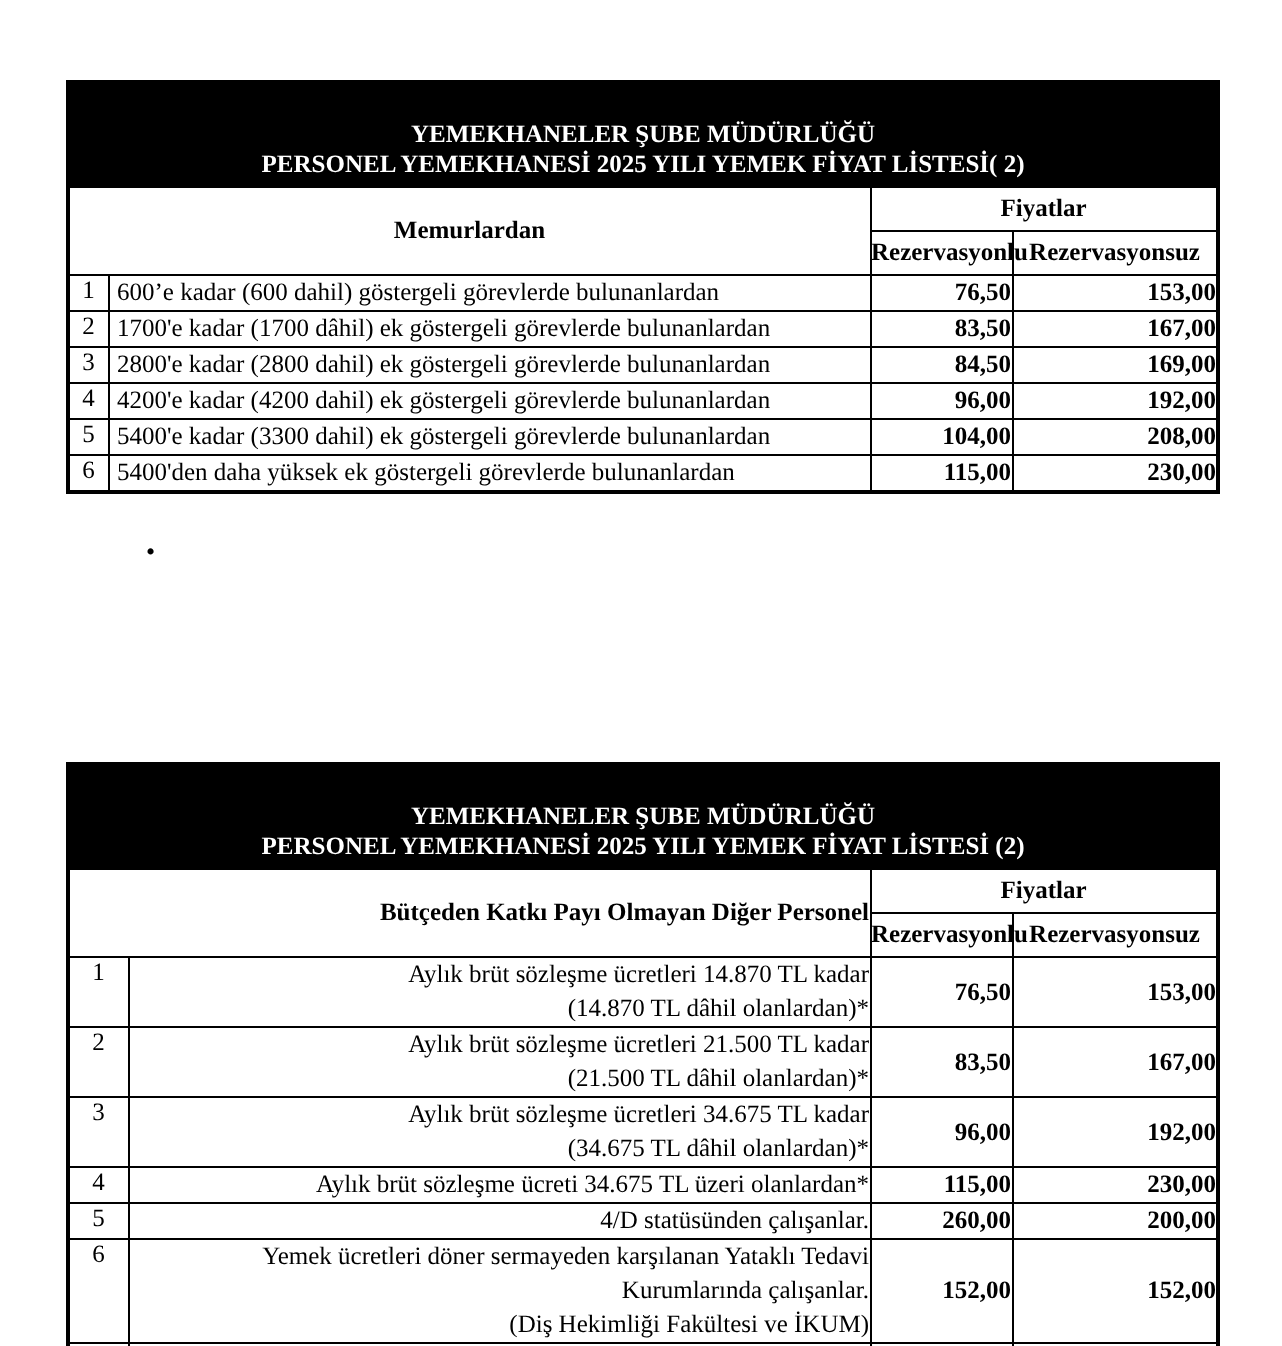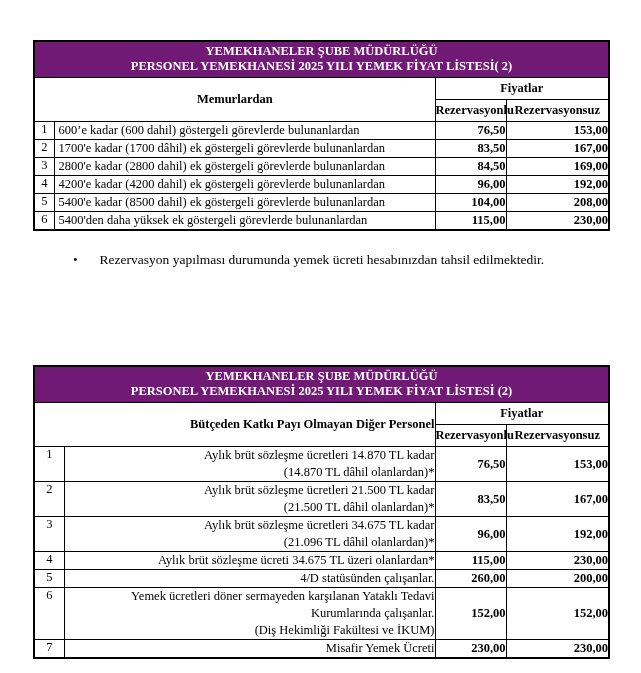--- a/index.html
+++ b/index.html
@@ -12,26 +12,26 @@
   }
   .page { padding: 40px 0 0 33px; }
   table.price-table {
     border-collapse: collapse;
     border: 2px solid #000;
     width: 575px;
     table-layout: fixed;
   }
   table.price-table td { border: 1px solid #000; font-size: 12.5px; }
   .blue-head {
-    background: #701a75;
+    background: #000000;
     color: #ffffff;
     text-align: center;
     font-weight: bold;
     font-size: 13px;
-    padding: 2px 0 3px 0;
+    padding: 18px 0 3px 0;
     line-height: 15px;
   }
   .group-cell { font-weight: bold; font-size: 13px; }
   .t1 .group-cell { text-align: center; }
   .t2 .group-cell { text-align: right; padding-left: 3px; }
   .fiyatlar-cell, .subcol-cell {
     text-align: center; font-weight: bold; font-size: 12.5px;
     height: 22px;
   }
   td.no-cell { text-align: center; vertical-align: top; padding-top: 0px; }
@@ -113,39 +113,38 @@
           <td class="no-cell">4</td>
           <td class="desc-cell">
             <div>4200'e kadar (4200 dahil) ek göstergeli görevlerde bulunanlardan</div>
           </td>
           <td class="price-cell">96,00</td>
           <td class="price-cell">192,00</td>
         </tr>
         <tr>
           <td class="no-cell">5</td>
           <td class="desc-cell">
-            <div>5400'e kadar (8500 dahil) ek göstergeli görevlerde bulunanlardan</div>
+            <div>5400'e kadar (3300 dahil) ek göstergeli görevlerde bulunanlardan</div>
           </td>
           <td class="price-cell">104,00</td>
           <td class="price-cell">208,00</td>
         </tr>
         <tr>
           <td class="no-cell">6</td>
           <td class="desc-cell">
             <div>5400'den daha yüksek ek göstergeli görevlerde bulunanlardan</div>
           </td>
           <td class="price-cell">115,00</td>
           <td class="price-cell">230,00</td>
         </tr>
       </tbody>
   </table>
 
   <div class="note">
     <span class="bullet">•</span>
-    <span>Rezervasyon yapılması durumunda yemek ücreti hesabınızdan tahsil edilmektedir.</span>
   </div>
 
   <div class="gap"></div>
 
   <table class="price-table t2">
     <colgroup>
       <col class="c-no2">
         <col class="c-desc2">
         <col class="c-res">
         <col class="c-unres">
@@ -182,21 +181,21 @@
             <div>Aylık brüt sözleşme ücretleri 21.500 TL kadar</div>
             <div>(21.500 TL dâhil olanlardan)*</div>
           </td>
           <td class="price-cell">83,50</td>
           <td class="price-cell">167,00</td>
         </tr>
         <tr>
           <td class="no-cell">3</td>
           <td class="desc-cell">
             <div>Aylık brüt sözleşme ücretleri 34.675 TL kadar</div>
-            <div>(21.096 TL dâhil olanlardan)*</div>
+            <div>(34.675 TL dâhil olanlardan)*</div>
           </td>
           <td class="price-cell">96,00</td>
           <td class="price-cell">192,00</td>
         </tr>
         <tr>
           <td class="no-cell">4</td>
           <td class="desc-cell">
             <div>Aylık brüt sözleşme ücreti 34.675  TL üzeri olanlardan*</div>
           </td>
           <td class="price-cell">115,00</td>

